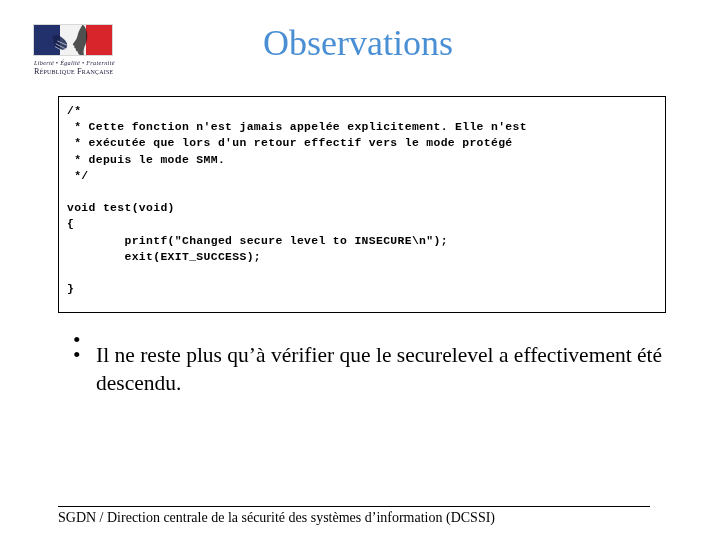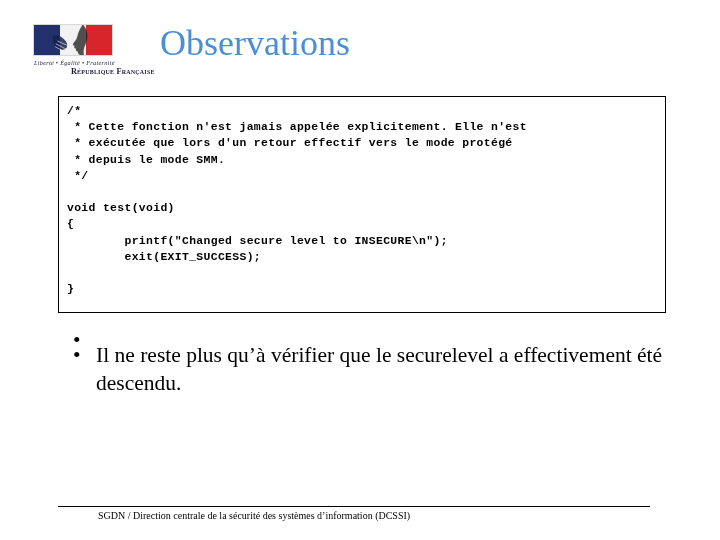--- a/index.html
+++ b/index.html
@@ -68,34 +68,34 @@
     letter-spacing: 0.3px;
     margin-top: 3px;
     padding-left: 4px;
     white-space: nowrap;
   }
   .logo-title {
     font-family: "Liberation Serif", serif;
     font-size: 8.2px;
     color: #1a1a3c;
     font-variant: small-caps;
-    font-weight: bold;
+    font-weight: normal;
     letter-spacing: 0.2px;
     margin-top: 1px;
     padding-left: 4px;
     white-space: nowrap;
-    margin-left: 37px;
   }
 
   
   .slide-title {
     position: absolute;
-    left: 160px;
+    left: 148px;
     top: 24px;
     width: 420px;
+    text-align: center;
     font-family: "Liberation Serif", serif;
     font-size: 36px;
     color: #4a8fd4;
     line-height: 1.1;
     white-space: nowrap;
   }
 
   
   .code-box {
     position: absolute;
@@ -155,24 +155,23 @@
     width: 592px;
   }
   .footer-rule {
     width: 592px;
     height: 1px;
     background: #000000;
     margin-bottom: 3px;
   }
   .footer-text {
     font-family: "Liberation Serif", serif;
-    font-size: 10px;
-    color: #000000;
-    white-space: nowrap;
-    margin-left: 40px;
+    font-size: 14px;
+    color: #000000;
+    white-space: nowrap;
   }
 </style>
 </head>
 <body>
 
 <div class="slide">
 
   <div class="logo-block">
     <div class="flag">
       <div class="flag-blue"></div>

